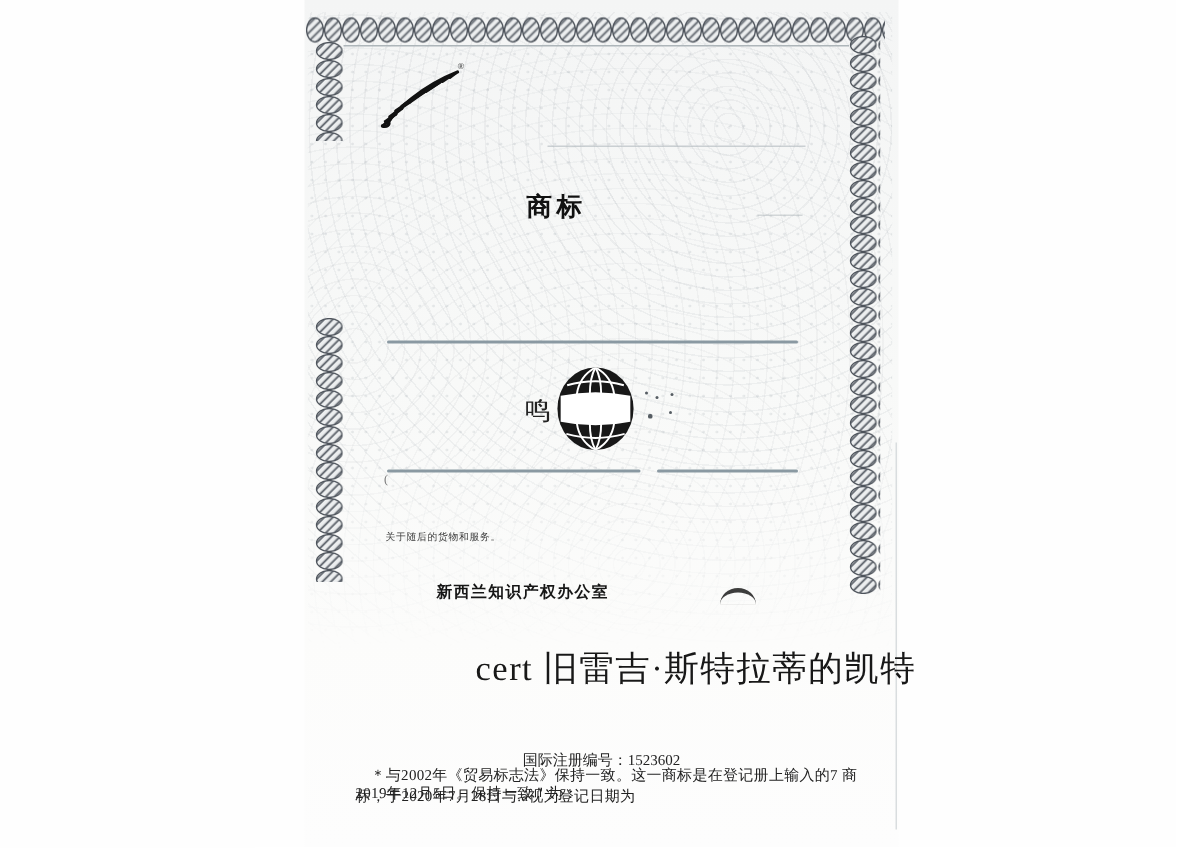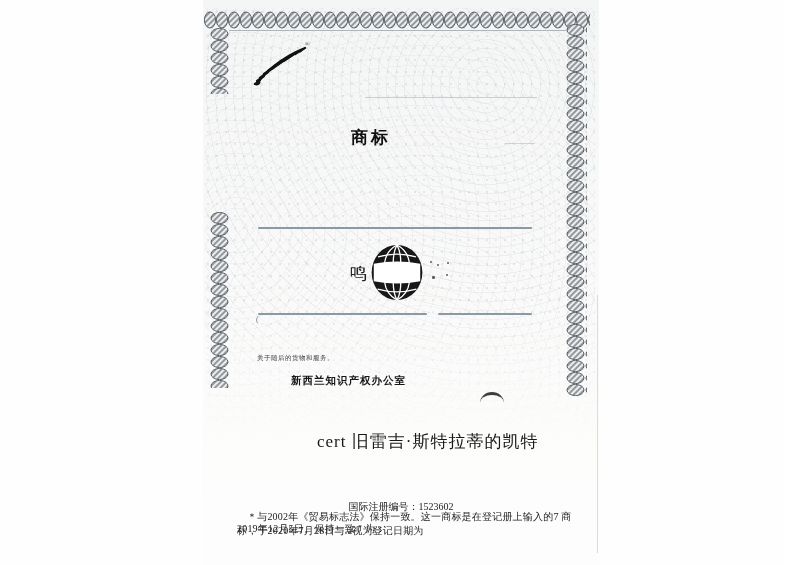--- a/index.html
+++ b/index.html
@@ -20,21 +20,21 @@
     -webkit-mask-image:linear-gradient(to bottom,#000 68%,transparent 100%);
             mask-image:linear-gradient(to bottom,#000 68%,transparent 100%);}
   .border-strip{position:absolute;}
   .hairline{position:absolute;background:#aeb6ba;height:1px;}
   .rule{position:absolute;height:2px;background:#8a99a2;border-radius:1px;}
   .t{position:absolute;white-space:nowrap;}
   .title{font-size:17px;font-weight:bold;letter-spacing:3px;color:#111;}
   .mark-char{font-size:17px;color:#222;}
   .goods{font-size:6.5px;color:#3a3a3a;letter-spacing:.5px;}
   .office{font-size:10.5px;font-weight:bold;color:#161616;letter-spacing:1px;}
-  .owner{font-size:17px;letter-spacing:1px;color:#181818;}
+  .owner{font-size:23px;letter-spacing:1px;color:#181818;}
   .regbold{font-size:7.5px;font-weight:bold;color:#101010;text-align:center;width:392px;left:205px;}
   .regintl{font-size:10px;color:#222;text-align:center;width:392px;left:205px;}
   .note{position:absolute;font-size:10px;color:#222;letter-spacing:.2px;}
   .stray-paren{font-size:8px;color:#777;}
   .smudge{position:absolute;left:480px;top:392px;width:24px;height:8px;
           border-top:3px solid #1c1c1c;border-radius:50% 50% 0 0/100% 100% 0 0;opacity:.85;}
   .dots{position:absolute;left:428px;top:259px;width:24px;height:22px;}
   .dots i{position:absolute;background:#565d63;border-radius:50%;display:block;}
 </style>
 </head>
@@ -137,21 +137,21 @@
 
   <div class="rule" style="left:258px;top:313px;width:169px"></div>
   <div class="rule" style="left:438px;top:313px;width:94px"></div>
 
   <div class="t stray-paren" style="left:256px;top:315px">(</div>
 
   <div class="t goods" style="left:257px;top:354px">关于随后的货物和服务。</div>
 
   <div class="smudge"></div>
 
-  <div class="t office" style="left:291px;top:374px">新西兰知识产权办公室</div>
+  <div class="t office" style="left:291px;top:388px">新西兰知识产权办公室</div>
 
   <div class="t owner" style="left:317px;top:430px">cert 旧雷吉·斯特拉蒂的凯特</div>
 
   <div class="t regintl" style="top:500px">国际注册编号：1523602</div>
 
   <div class="note" style="left:237px;top:510px;width:345px;text-indent:10px">＊与2002年《贸易标志法》保持一致。这一商标是在登记册上输入的7 商标，于2020年7月28日与.a视为登记日期为</div>
   <div class="note" style="left:237px;top:522px;width:345px">2019年12月5日。保持一致＂为：</div>
 
 </div>
 

